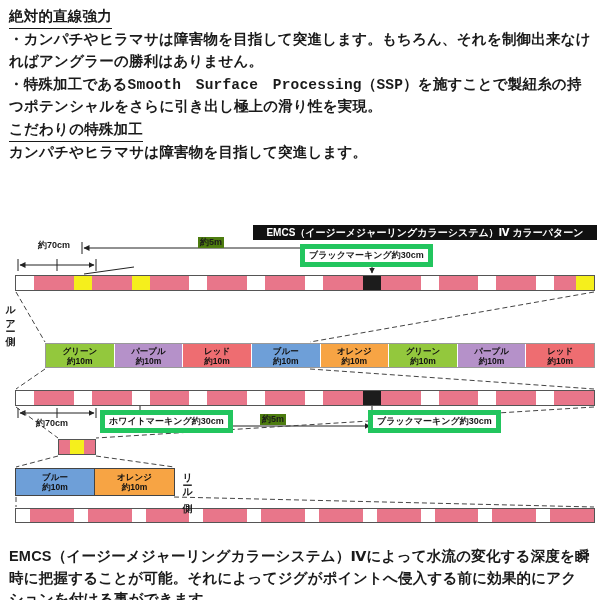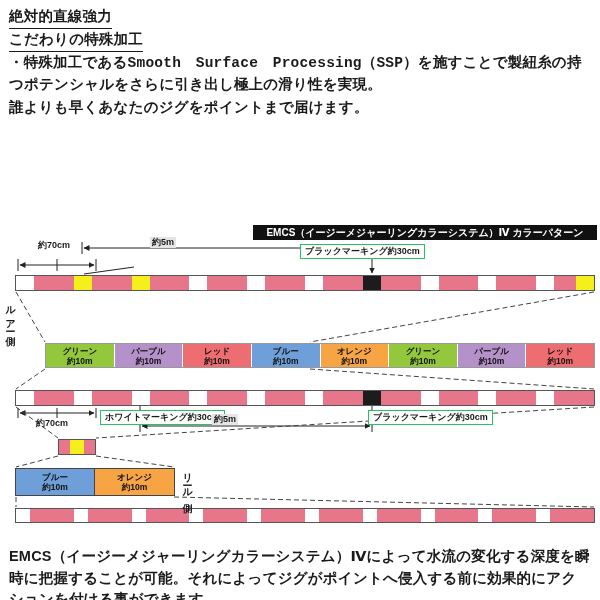--- a/index.html
+++ b/index.html
@@ -25,23 +25,23 @@
                display:flex;align-items:center;justify-content:center;white-space:nowrap;}
   .bar{position:absolute;height:16px;width:580px;left:15px;display:flex;
        border:1px solid #555;box-sizing:border-box;z-index:2;background:#fff;}
   .bar1{top:50px;}
   .bar2{top:165px;}
   .bar3{top:283px;height:15px;}
   .tailbar{position:absolute;left:58px;top:214px;width:38px;height:16px;display:flex;
            border:1px solid #555;box-sizing:border-box;z-index:2;}
   .dlabel{position:absolute;z-index:3;font-size:9px;font-weight:700;white-space:nowrap;
           line-height:11px;}
-  .dlabel.bg{background:#e5e5e5;padding:0 2px;}
+  .dlabel.bg{background:#4d7c0f;padding:0 2px;margin-left:48px;}
   .boxlabel{position:absolute;z-index:3;font-size:9px;font-weight:700;white-space:nowrap;
-            background:#fff;border:1px solid #22c55e;padding:1px 4px;line-height:11px;}
+            background:#fff;border:5px solid #22c55e;padding:1px 4px;line-height:11px;}
   .vlabel{position:absolute;z-index:3;writing-mode:vertical-rl;text-orientation:mixed;
           font-size:10px;font-weight:700;letter-spacing:2px;}
   .lure-side{left:3px;top:74px;}
   .reel-side{left:180px;top:241px;}
 
   .color-row{position:absolute;left:45px;top:118px;width:550px;height:25px;display:flex;
              z-index:2;border:1px solid #999;box-sizing:border-box;}
   .seg{flex:1;display:flex;flex-direction:column;align-items:center;justify-content:center;
        border-right:1px solid #fff;box-sizing:border-box;}
   .seg:last-child{border-right:none;}
@@ -53,23 +53,24 @@
   .reel-seg + .reel-seg{border-left:none;}
   .reel-seg span{font-size:8.5px;font-weight:700;line-height:10px;color:#111;white-space:nowrap;}
 </style>
 </head>
 <body>
 
 <div class="page">
 
   <div class="text-top">
     <p><span class="hd">絶対的直線強力</span></p>
+    <p>・カンパチやヒラマサは障害物を目指して突進します。もちろん、それを制御出来なければアングラーの勝利はありません。</p>
+    <p>・特殊加工であるSmooth　Surface　Processing（SSP）を施すことで製紐糸の持つポテンシャルをさらに引き出し極上の滑り性を実現。</p>
     <p><span class="hd">こだわりの特殊加工</span></p>
-    <p>・特殊加工であるSmooth　Surface　Processing（SSP）を施すことで製紐糸の持つポテンシャルをさらに引き出し極上の滑り性を実現。</p>
-    <p>誰よりも早くあなたのジグをポイントまで届けます。</p>
+    <p>カンパチやヒラマサは障害物を目指して突進します。</p>
   </div>
 
   <div class="diagram">
 
     <svg class="overlay" width="600" height="315">
       <defs>
         <marker id="ah" markerWidth="7" markerHeight="7" refX="5.5" refY="3" orient="auto" markerUnits="userSpaceOnUse">
           <path d="M0,0 L6,3 L0,6 z" fill="#222"></path>
         </marker>
       </defs>

